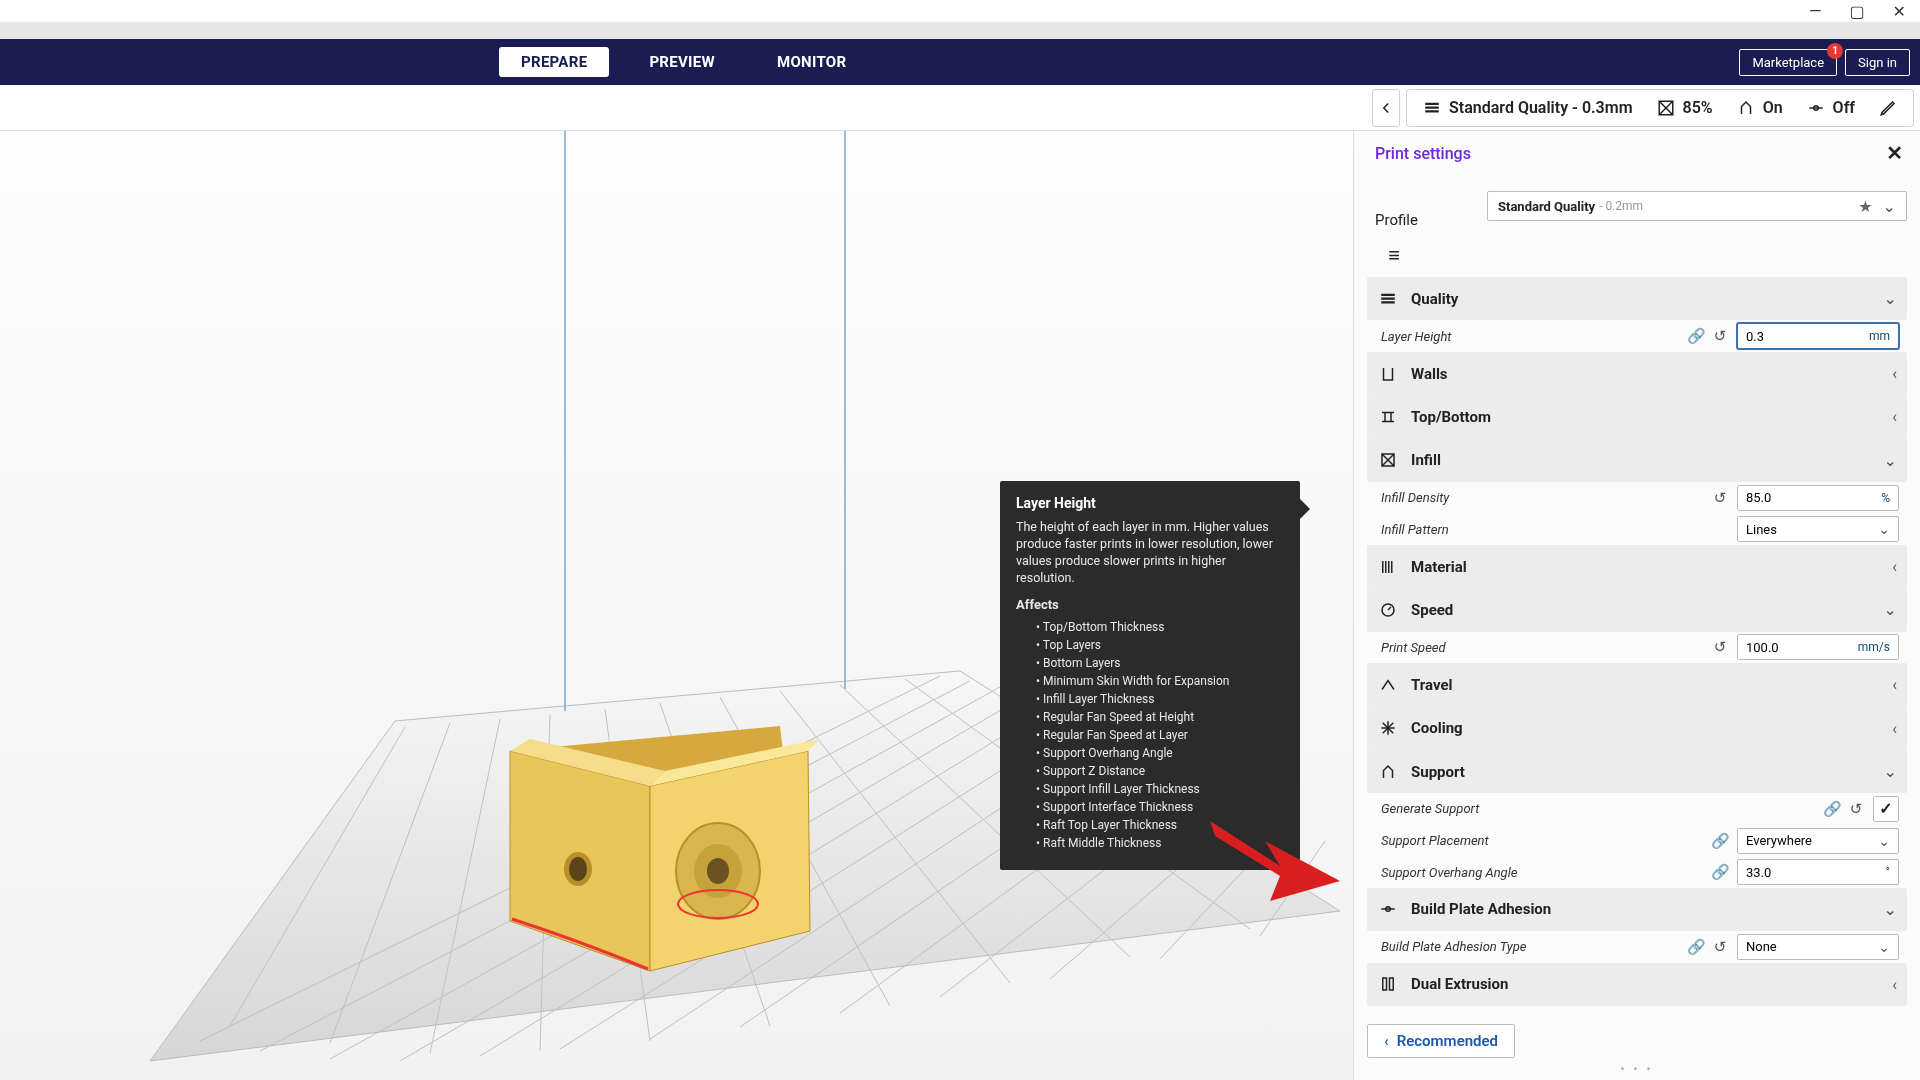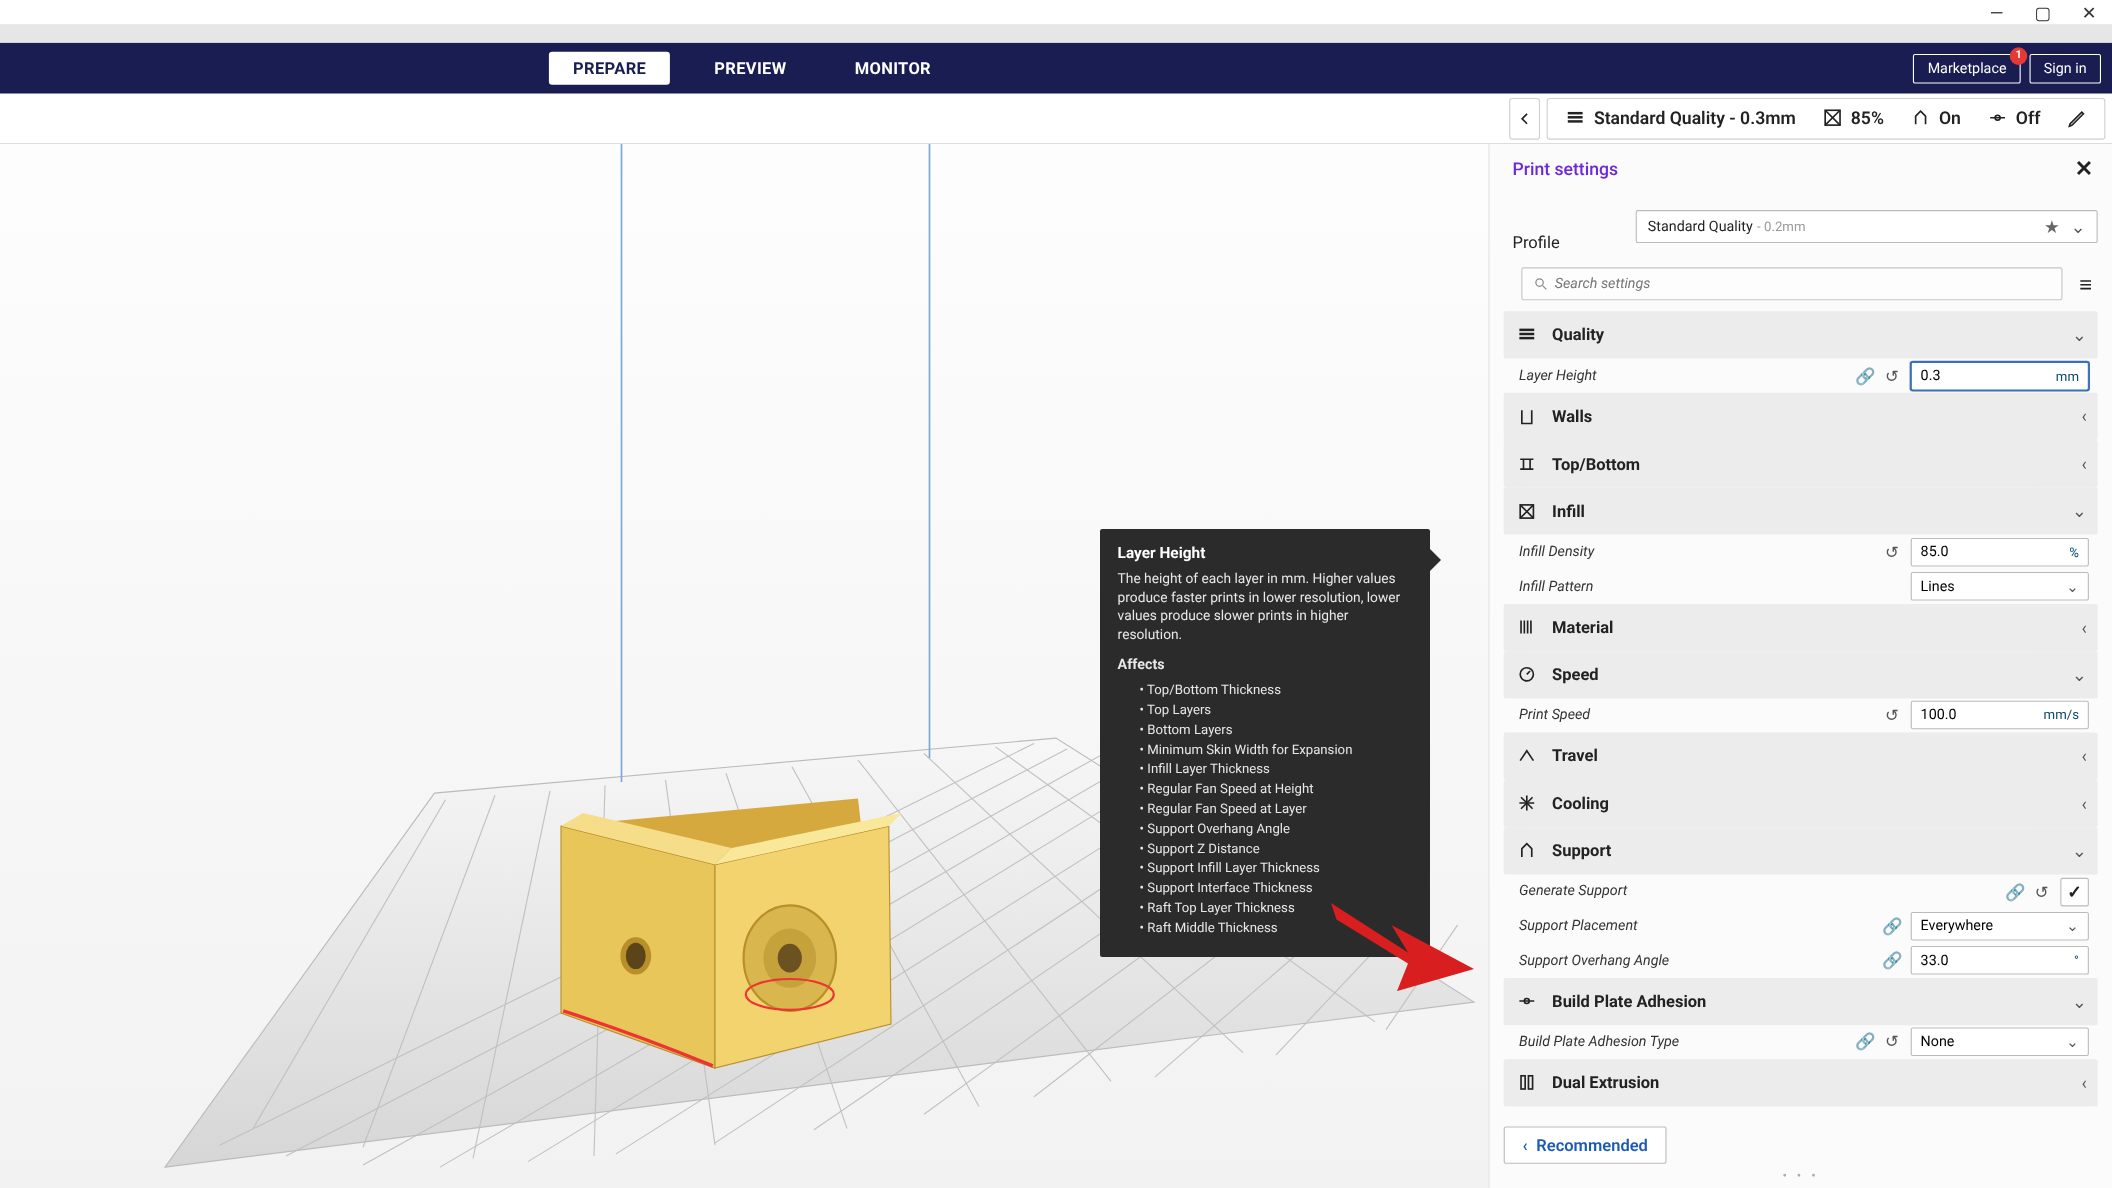--- a/index.html
+++ b/index.html
@@ -17,21 +17,21 @@
 .tabs { position:absolute; left:50%; transform:translateX(-50%); display:flex; gap:18px; left:499px; transform:none; }
 .tab { padding:6px 22px; color:#fff; font-size:15px; font-weight:700; letter-spacing:0.3px; border-radius:3px; cursor:pointer; }
 .tab.active { background:#fff; color:#191d52; }
 .nav-right { margin-left:auto; display:flex; gap:8px; align-items:center; padding-right:10px; }
 .nav-btn { border:1px solid #fff; color:#fff; padding:5px 12px; font-size:13px; border-radius:2px; background:none; cursor:pointer; position:relative; }
 .badge { position:absolute; top:-7px; right:-7px; background:#e53935; color:#fff; width:16px; height:16px; border-radius:50%; font-size:10px; display:flex; align-items:center; justify-content:center; font-weight:bold; }
 
 
 .summary { height:46px; display:flex; align-items:center; justify-content:flex-end; border-bottom:1px solid #ddd; position:relative; }
 .summary-box { display:flex; align-items:center; gap:24px; background:#fff; border:1px solid #cfcfcf; border-radius:3px; padding:0 16px; height:38px; margin-right:6px; }
-.sitem { display:flex; align-items:flex-start; gap:8px; font-size:16px; color:#222; font-weight:600; }
+.sitem { display:flex; align-items:flex-end; gap:8px; font-size:16px; color:#222; font-weight:600; }
 .sitem svg { width:18px; height:18px; }
 .caret-left { width:28px; height:38px; display:flex; align-items:center; justify-content:center; border:1px solid #cfcfcf; border-radius:3px; margin-right:6px; cursor:pointer; }
 
 
 .work { display:flex; height: calc(1080px - 22px - 17px - 46px - 46px); position:relative; }
 .viewport { flex:1; position:relative; background: linear-gradient(#fdfdfd,#f2f2f2); overflow:hidden; }
 .plate { position:absolute; inset:0; }
 
 
 .tooltip { position:absolute; left:1000px; top:350px; width:300px; background:#2b2b2b; color:#e8e8e8; font-size:13px; padding:14px 16px 18px; border-radius:2px; }
@@ -48,21 +48,21 @@
 
 
 .panel { width:567px; border-left:1px solid #ddd; background:#fbfbfb; display:flex; flex-direction:column; padding:0 9px; }
 .panel-head { display:flex; align-items:center; justify-content:space-between; padding:10px 8px 10px 12px; }
 .panel-head h3 { font-size:16px; font-weight:500; color:#6d28d9; }
 .panel-head .close { font-size:20px; color:#222; cursor:pointer; font-weight:700; }
 
 .profile-row { display:flex; align-items:center; gap:14px; padding:8px 4px 10px 12px; }
 .profile-row label { font-size:15px; color:#222; width:98px;margin-top:28px; }
 .profile-select { flex:1; border:1px solid #bbb; border-radius:2px; height:30px; display:flex; align-items:center; padding:0 10px; background:#fff; position:relative; }
-.profile-select .pname { font-size:13px; font-weight:400; color:#222; }
+.profile-select .pname { font-size:13px; font-weight:700; color:#222; }
 .profile-select .psub { font-size:12px; color:#999; margin-left:4px; }
 .profile-select .star { margin-left:auto; color:#666; font-size:16px; }
 .profile-select .chev { margin-left:10px; color:#555; }
 
 .search-row { display:flex; align-items:center; gap:10px; padding:4px 4px 10px 20px; }
 .search { flex:1; border:1px solid #c5c5c5; border-radius:2px; height:30px; display:flex; align-items:center; padding:0 10px; background:#fdfdfd; }
 .search input { border:none; outline:none; font-size:13px; font-style:italic; color:#888; width:100%; background:transparent; }
 .search svg { width:14px; height:14px; margin-right:6px; fill:#888; }
 .menu-icon { width:22px; font-size:20px; color:#222; cursor:pointer; text-align:center; }
 
@@ -264,27 +264,20 @@
       <label>Profile</label>
       <div class="profile-select">
         <span class="pname">Standard Quality</span>
         <span class="psub"> - 0.2mm</span>
         <span class="star">★</span>
         <span class="chev">⌄</span>
       </div>
     </div>
 
     <div class="search-row">
-      <div class="search">
-        <svg viewBox="0 0 24 24">
-            <circle cx="10" cy="10" r="6" stroke="#888" fill="none" stroke-width="2"></circle>
-            <line x1="15" y1="15" x2="21" y2="21" stroke="#888" stroke-width="2"></line>
-          </svg>
-        <input placeholder="Search settings" style="">
-      </div>
       <div class="menu-icon">≡</div>
     </div>
 
     <div class="section">
       <span class="sicon">
           <svg viewBox="0 0 24 24" width="18" height="18" fill="#222">
             <rect x="3" y="5" width="18" height="3"></rect>
             <rect x="3" y="10" width="18" height="3"></rect>
             <rect x="3" y="15" width="18" height="3"></rect>
           </svg>

